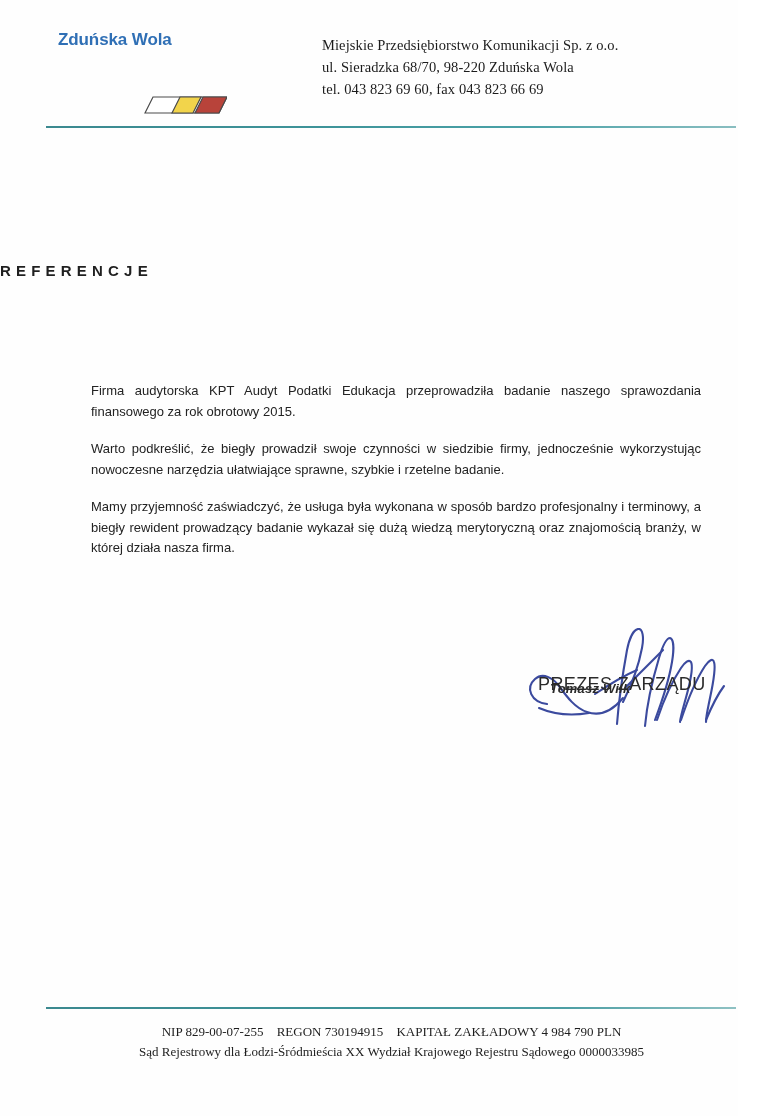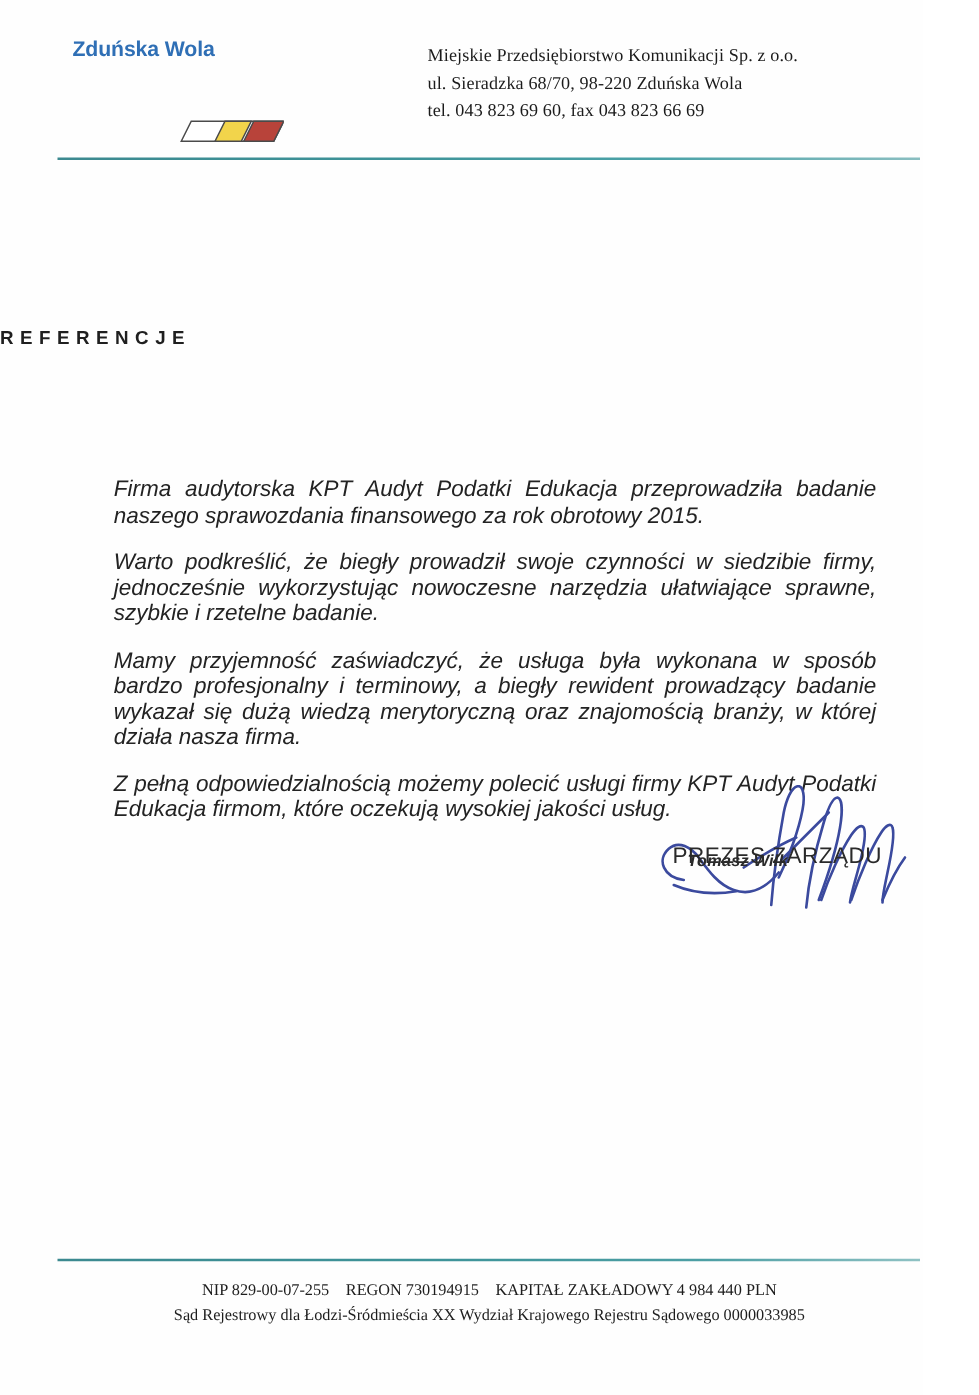--- a/index.html
+++ b/index.html
@@ -65,21 +65,20 @@
   .company-info {
     position: absolute;
     left: 322px;
     top: 34px;
     width: 420px;
     font-family: "Liberation Serif", serif;
     font-size: 14.5px;
     line-height: 22px;
     color: #1b1b1b;
     letter-spacing: 0.1px;
-    margin-left: 20px;
   }
   .company-info div { white-space: nowrap; }
 
   .rule-top {
     position: absolute;
     left: 46px;
     top: 126px;
     width: 690px;
     height: 2px;
     background: linear-gradient(to right, #2b7f86 0%, #2d8a90 40%, #3b9aa0 70%, #7fb8bb 100%);
@@ -102,25 +101,24 @@
 
   .body-copy {
     position: absolute;
     left: 91px;
     top: 381px;
     width: 610px;
   }
   .para {
     margin: 0 0 17px 0;
     font-family: "Liberation Sans", sans-serif;
-    font-size: 18px;
+    font-size: 13px;
     line-height: 20.5px;
     text-align: justify;
     color: #232323;
-    font-style: italic;
   }
   .para:last-child { margin-bottom: 0; }
 
   
   .signature-block {
     position: absolute;
     left: 505px;
     top: 628px;
     width: 230px;
     height: 110px;
@@ -205,21 +203,20 @@
 
     <div class="rule-top"></div>
   </div>
 
   <div class="doc-title">REFERENCJE</div>
 
   <div class="body-copy">
     <p class="para">Firma audytorska KPT Audyt Podatki Edukacja przeprowadziła badanie naszego sprawozdania finansowego za rok obrotowy 2015.</p>
     <p class="para">Warto podkreślić, że biegły prowadził swoje czynności w siedzibie firmy, jednocześnie wykorzystując nowoczesne narzędzia ułatwiające sprawne, szybkie i rzetelne badanie.</p>
     <p class="para">Mamy przyjemność zaświadczyć, że usługa była wykonana w sposób bardzo profesjonalny i terminowy, a biegły rewident prowadzący badanie wykazał się dużą wiedzą merytoryczną oraz znajomością branży, w której działa nasza firma.</p>
-    <p class="para">Z pełną odpowiedzialnością możemy polecić usługi firmy KPT Audyt Podatki Edukacja firmom, które oczekują wysokiej jakości usług.</p>
   </div>
 
   <div class="signature-block">
     <svg class="sig-ink" viewBox="0 0 230 110">
       <g fill="none" stroke="#3b4a9e" stroke-width="2.1" stroke-linecap="round" stroke-linejoin="round">
         <path d="M42 76 C26 74, 20 60, 30 51 C38 44, 48 50, 54 58 C62 69, 70 80, 82 84 C96 89, 108 82, 118 70"></path>
         <path d="M34 80 C48 86, 66 88, 84 85"></path>
         <path d="M112 96 C114 70, 118 44, 122 22 C124 12, 128 2, 133 1 C138 0, 139 10, 137 20 C134 36, 126 58, 118 74"></path>
         <path d="M120 60 C132 48, 146 34, 158 22"></path>
         <path d="M140 98 C142 76, 148 50, 154 30 C157 20, 161 10, 165 10 C169 11, 169 22, 167 34 C164 52, 156 76, 150 92"></path>
@@ -231,18 +228,18 @@
     </svg>
     <div class="sig-role">PREZES ZARZĄDU</div>
     <div class="sig-name">Tomasz Wilk</div>
   </div>
 
   <div class="rule-bottom"></div>
   <div class="footer">
     <div class="fline1">
       <span>NIP 829-00-07-255</span>
       <span>REGON 730194915</span>
-      <span>KAPITAŁ ZAKŁADOWY 4 984 440 PLN</span>
+      <span>KAPITAŁ ZAKŁADOWY 4 984 790 PLN</span>
     </div>
     <div>Sąd Rejestrowy dla Łodzi-Śródmieścia XX Wydział Krajowego Rejestru Sądowego 0000033985</div>
   </div>
 
 </div>
 
 </body></html>

